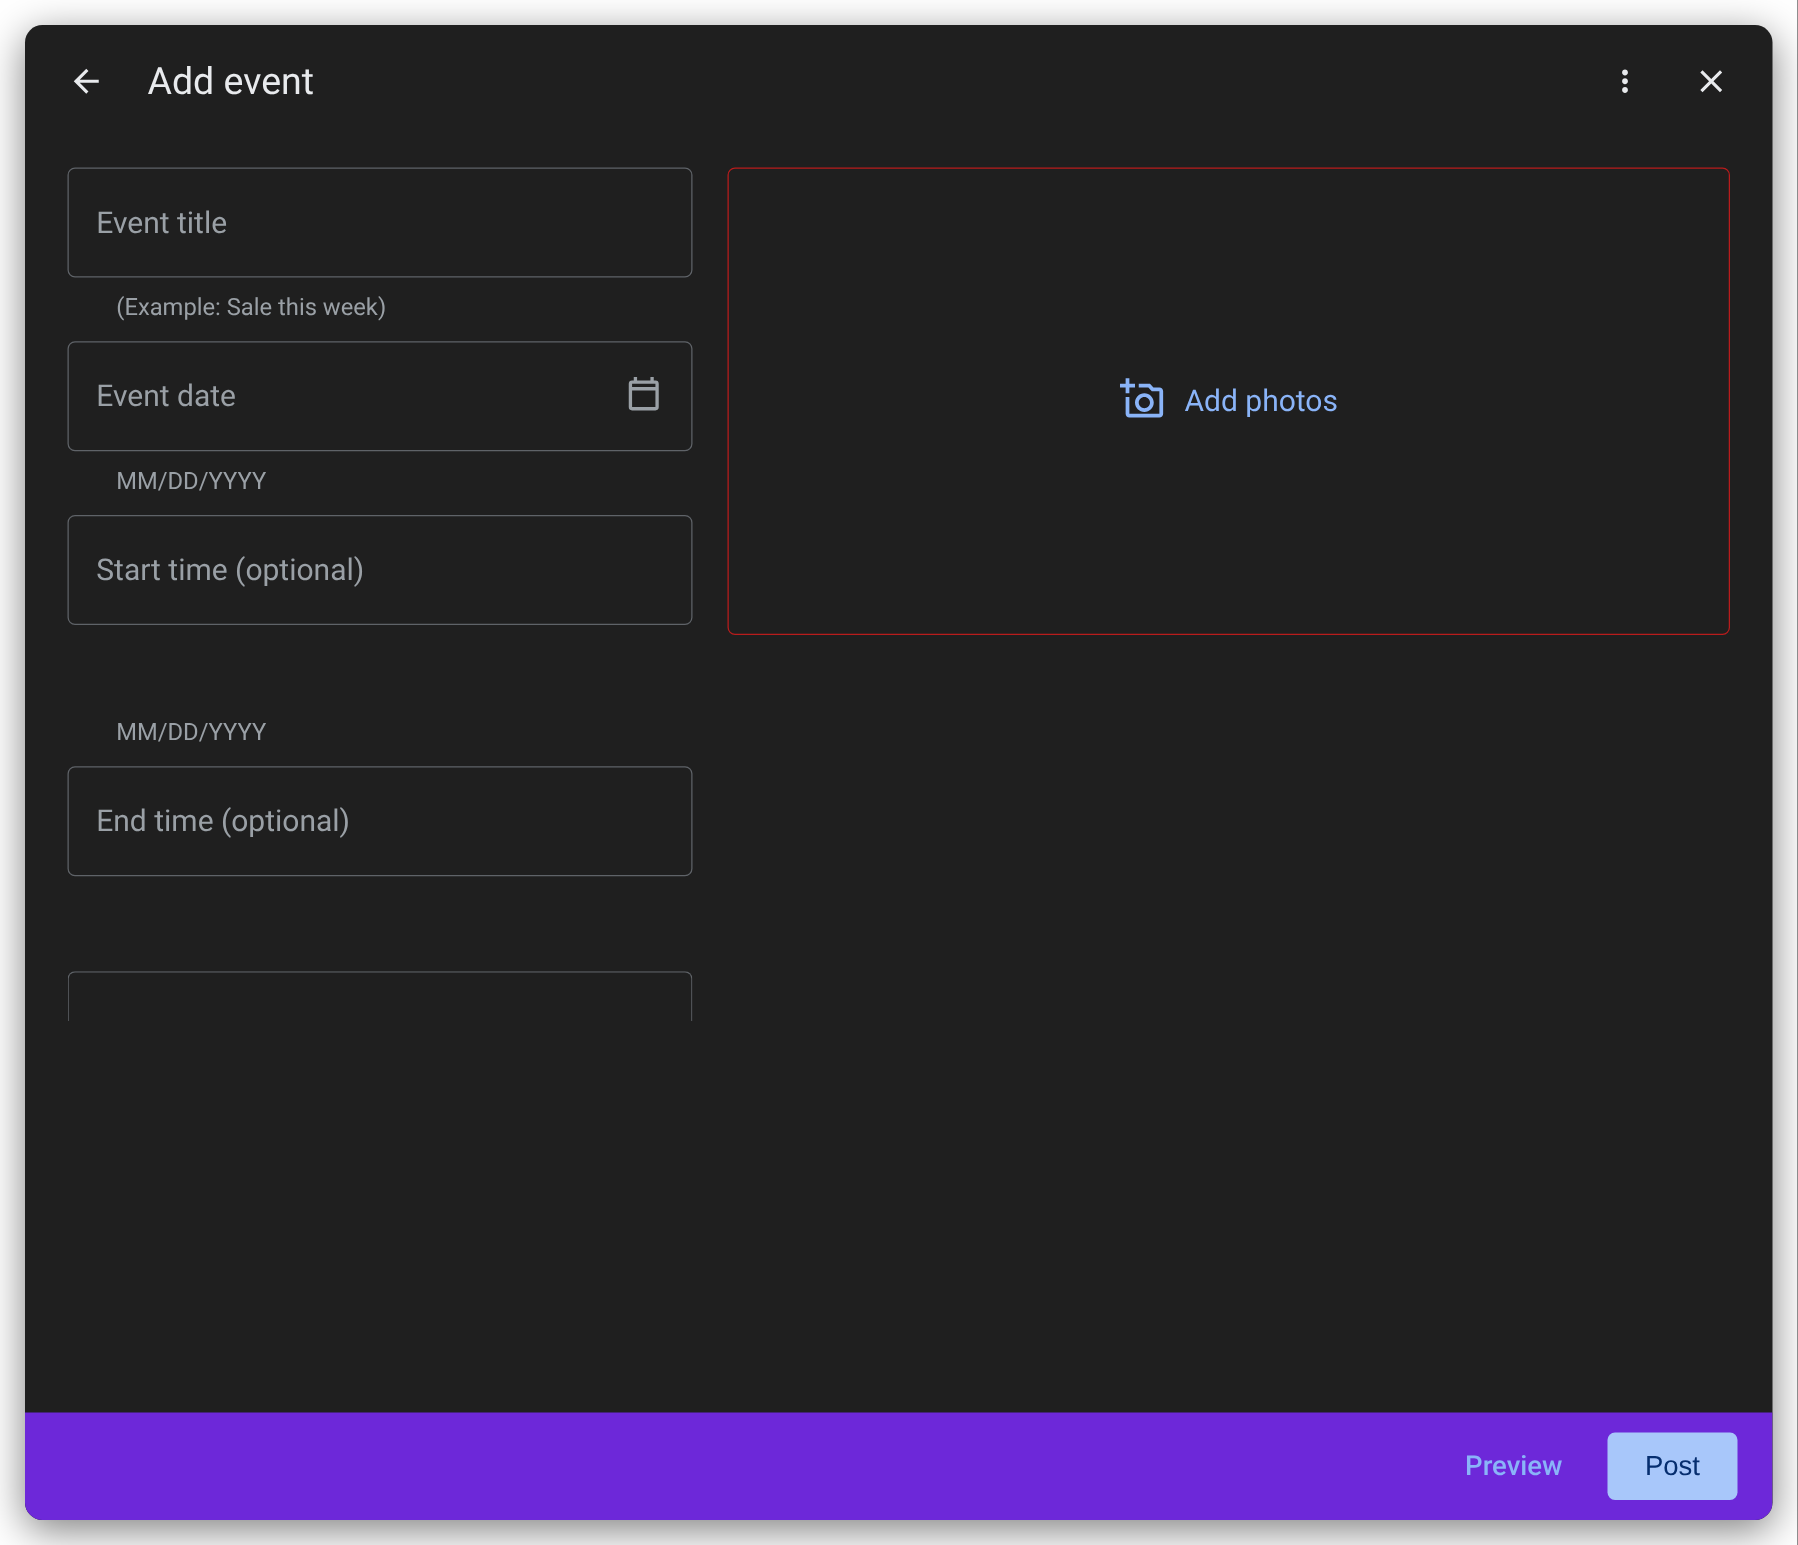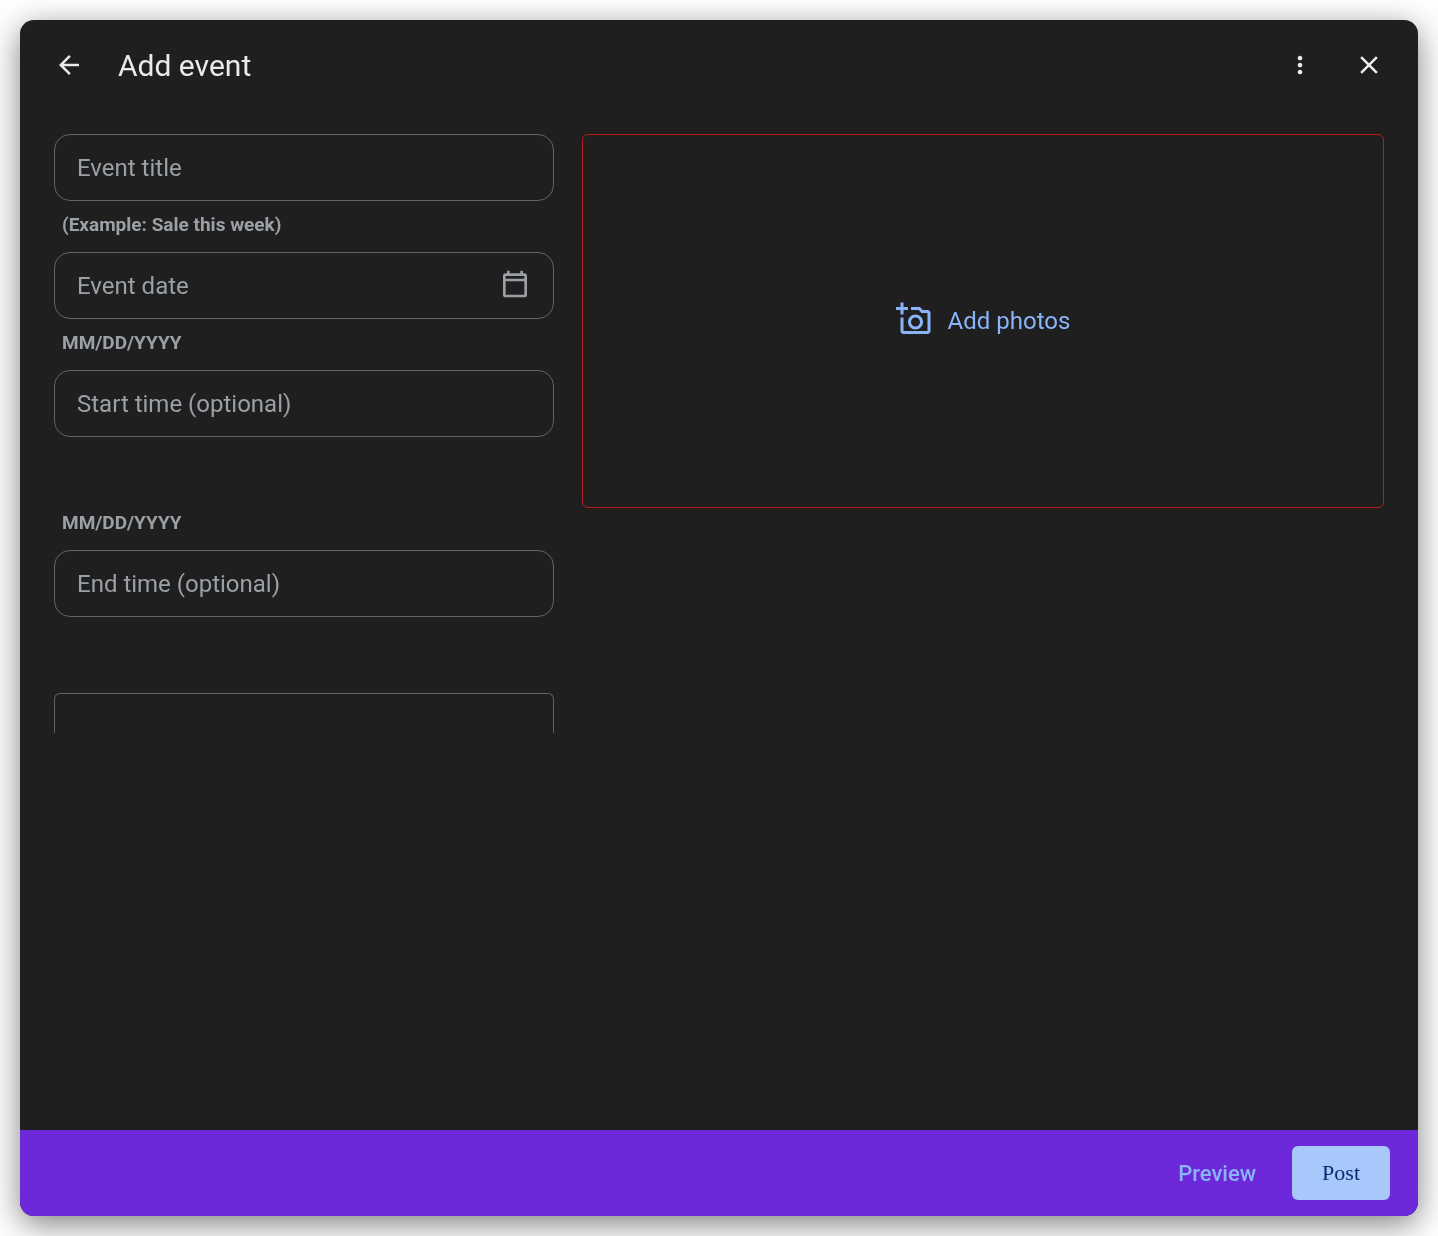--- a/index.html
+++ b/index.html
@@ -84,22 +84,22 @@
     .field-group {
       display: flex;
       flex-direction: column;
     }
     .field-group.spaced-after {
       margin-bottom: 46px;
     }
     .text-field {
       position: relative;
       border: 1px solid #5f6368;
-      border-radius: 16px;
-      height: 67px;
+      border-radius: 6px;
+      height: 88px;
       display: flex;
       align-items: center;
       padding: 0 22px;
     }
     .text-field input {
       background: transparent;
       border: none;
       outline: none;
       color: #e8eaed;
       font-size: 24px;
@@ -111,22 +111,21 @@
     }
     .text-field .label {
       color: #9aa0a6;
       font-size: 24px;
       pointer-events: none;
     }
     .hint {
       color: #9aa0a6;
       font-size: 19px;
       margin-top: 12px;
-      margin-left: 8px;
-      font-weight: bold;
+      margin-left: 39px;
     }
     .calendar-icon {
       color: #9aa0a6;
       margin-left: auto;
       flex-shrink: 0;
     }
     .photo-drop {
       border: 1px solid #b91c1c;
       border-radius: 6px;
       height: 374px;
@@ -162,21 +161,21 @@
     }
     .btn-filled {
       background: #a8c7fa;
       border: none;
       color: #062e6f;
       font-size: 22px;
       font-weight: 500;
       padding: 14px 30px;
       border-radius: 6px;
       cursor: pointer;
-      font-family: Liberation Serif, serif;
+      font-family: Liberation Sans, sans-serif;
     }
     .extra-field {
       margin-top: 60px;
     }
   </style>
 </head>
 <body>
 
 <div class="modal">
   <div class="header">

